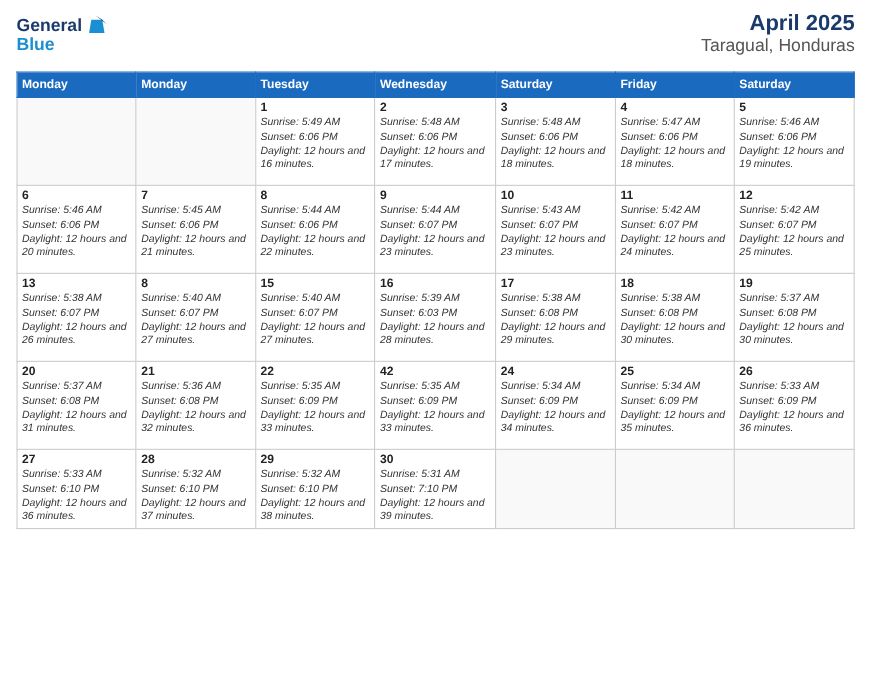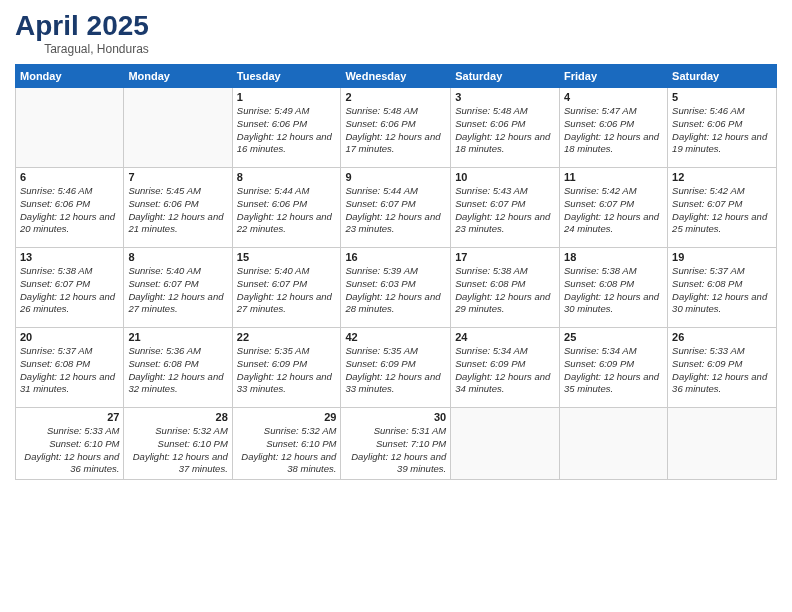--- a/index.html
+++ b/index.html
@@ -23,26 +23,26 @@
       margin-bottom: 8px;
     }
     .logo {
       display: flex;
       align-items: center;
     }
     .title-section {
       text-align: right;
     }
     .month-title {
-      font-size: 28px;
+      font-size: 20px;
       font-weight: bold;
       color: #1a3a6b;
     }
     .location-title {
-      font-size: 12px;
+      font-size: 16px;
       color: #555;
     }
     .calendar {
       width: 100%;
       border-collapse: collapse;
       font-size: 10px;
     }
     .calendar th {
       background: #1a6abf;
       color: #fff;
@@ -71,28 +71,37 @@
       margin-bottom: 2px;
     }
     .day-info {
       color: #333;
       font-size: 9.5px;
       line-height: 1.35;
       font-style: italic;
     }
     .last-row td {
       height: 70px;
-      text-align: right;
     }
   </style>
 </head>
 <body>
 
 <div class="page">
   <div class="header">
+    <div class="logo">
+      <div>
+        <svg width="90" height="42" viewBox="0 0 90 42">
+          <text x="0" y="18" font-family="Arial" font-size="16" font-weight="bold" fill="#1a3a6b">General</text>
+          <text x="0" y="35" font-family="Arial" font-size="16" font-weight="bold" fill="#1a8fd1">Blue</text>
+          <polygon points="68,8 78,8 80,20 66,20" fill="#1a8fd1"></polygon>
+          <polygon points="72,4 82,12 78,8" fill="#1a3a6b"></polygon>
+        </svg>
+      </div>
+    </div>
     <div class="title-section">
       <div class="month-title">April 2025</div>
       <div class="location-title">Taragual, Honduras</div>
     </div>
   </div>
 
   <table class="calendar">
     <thead>
       <tr>
         <th>Monday</th>

